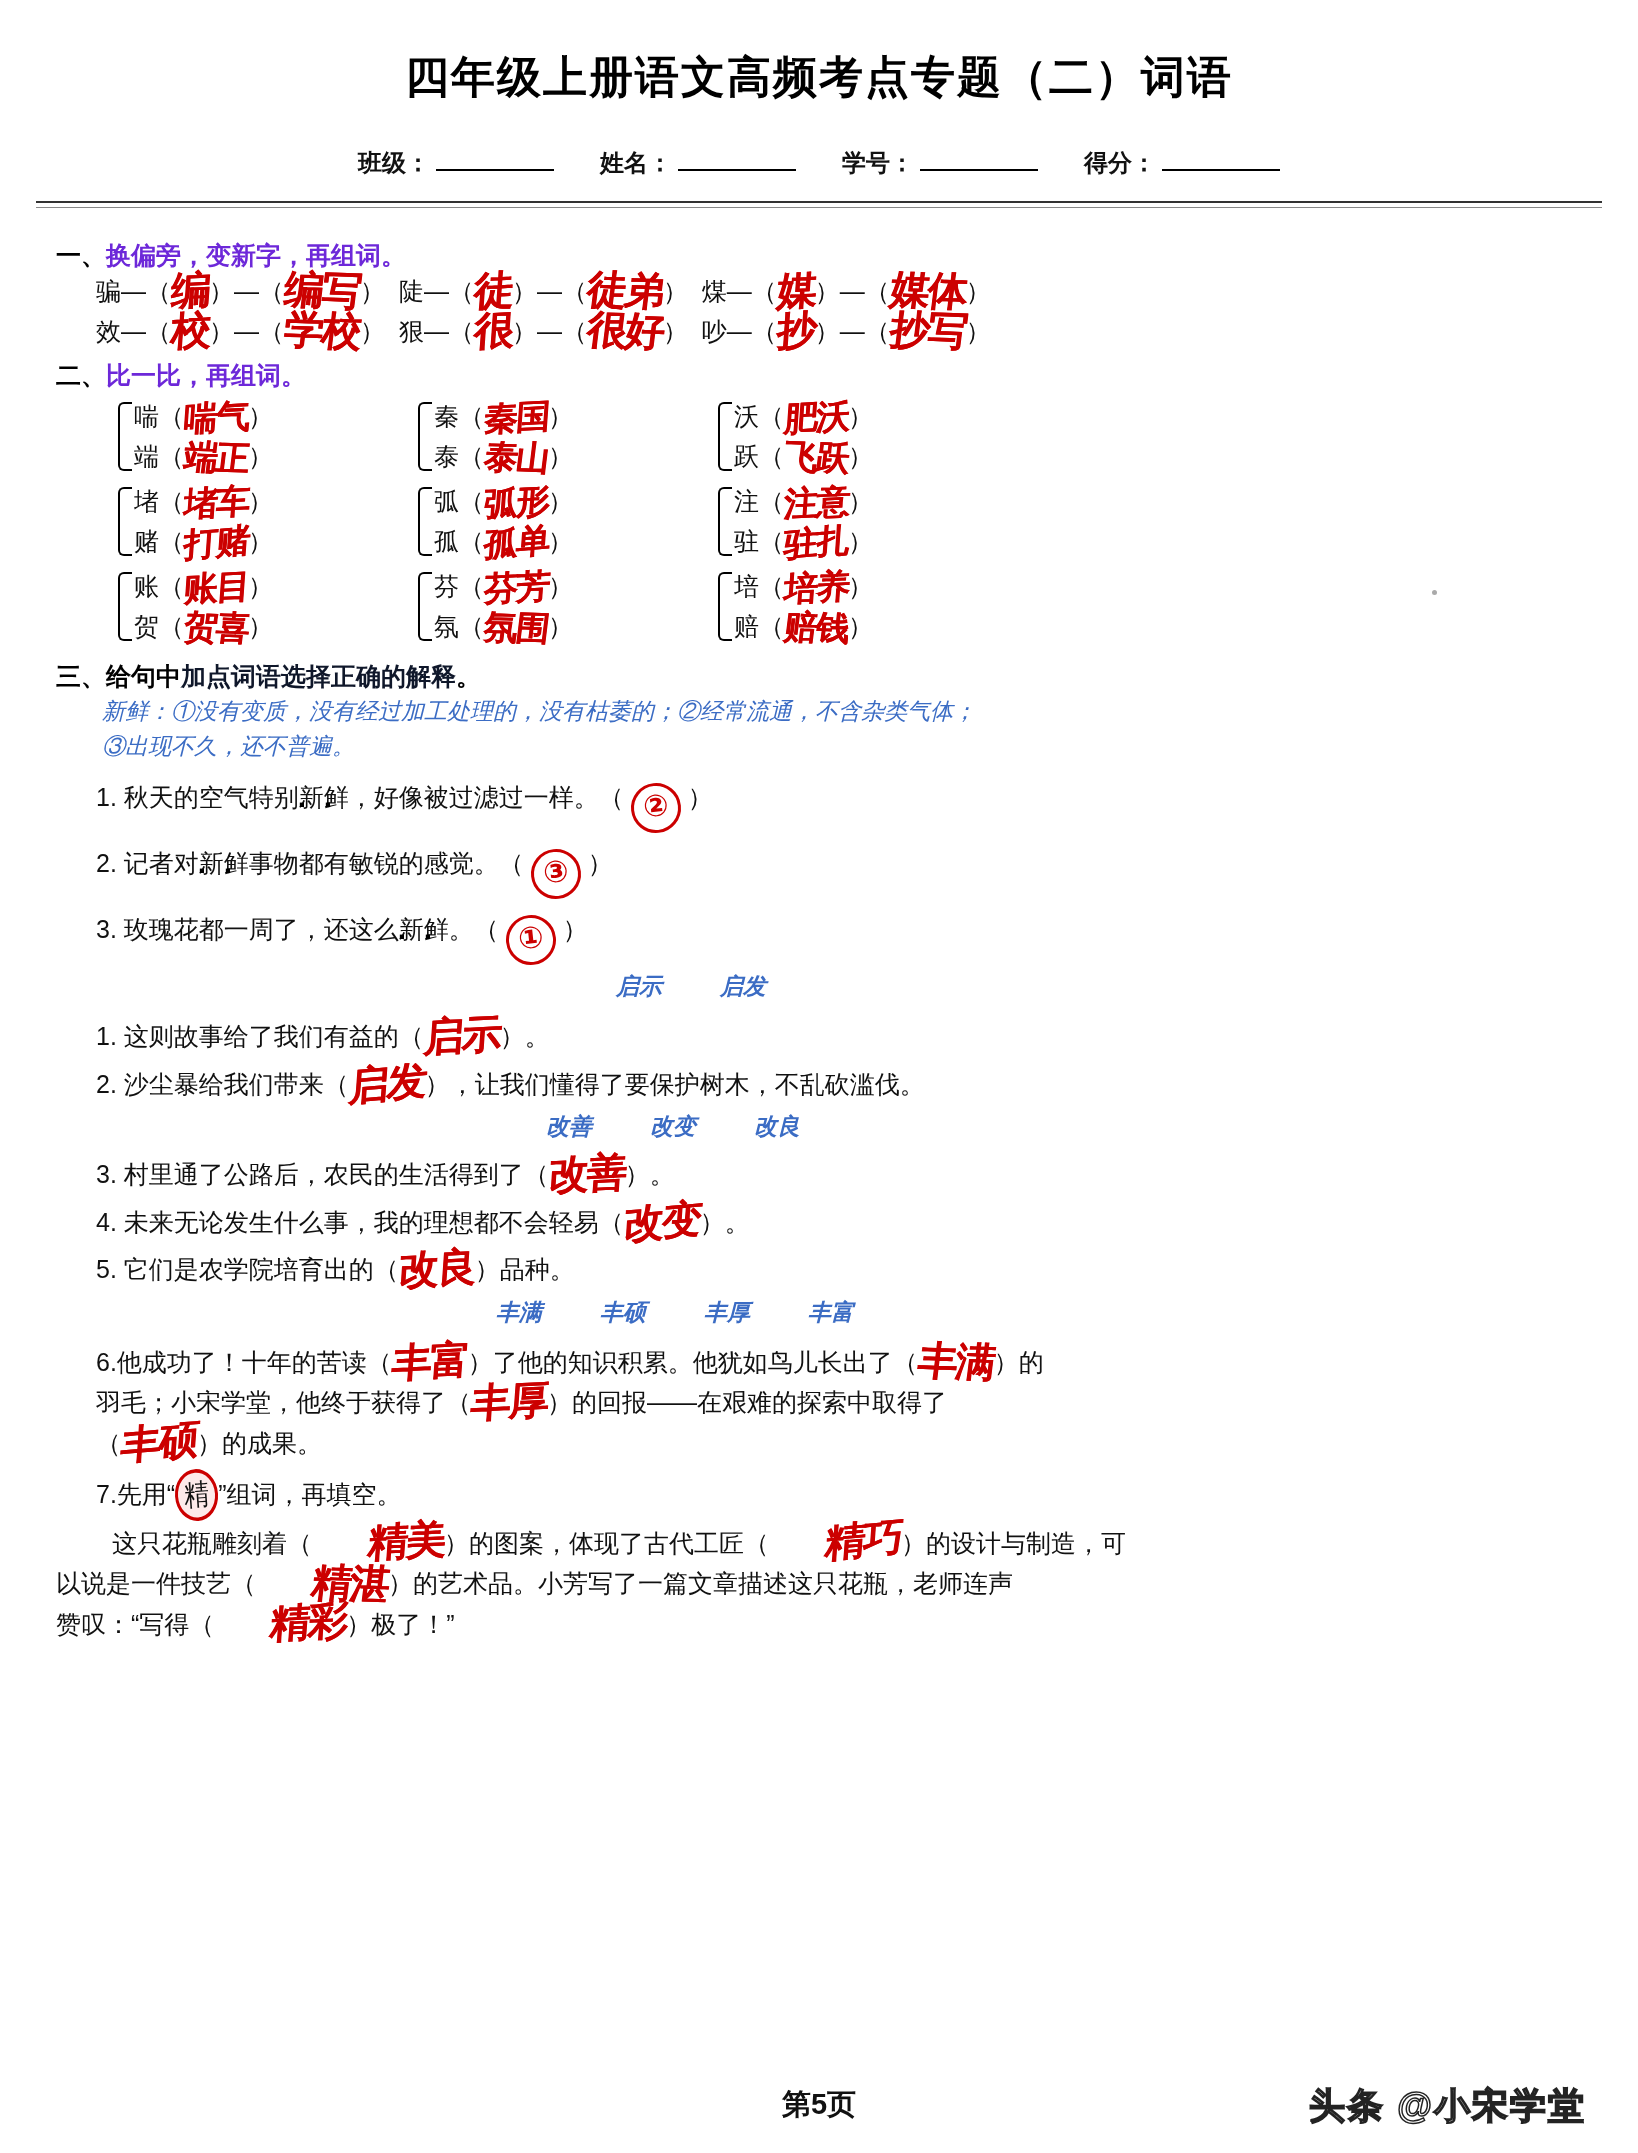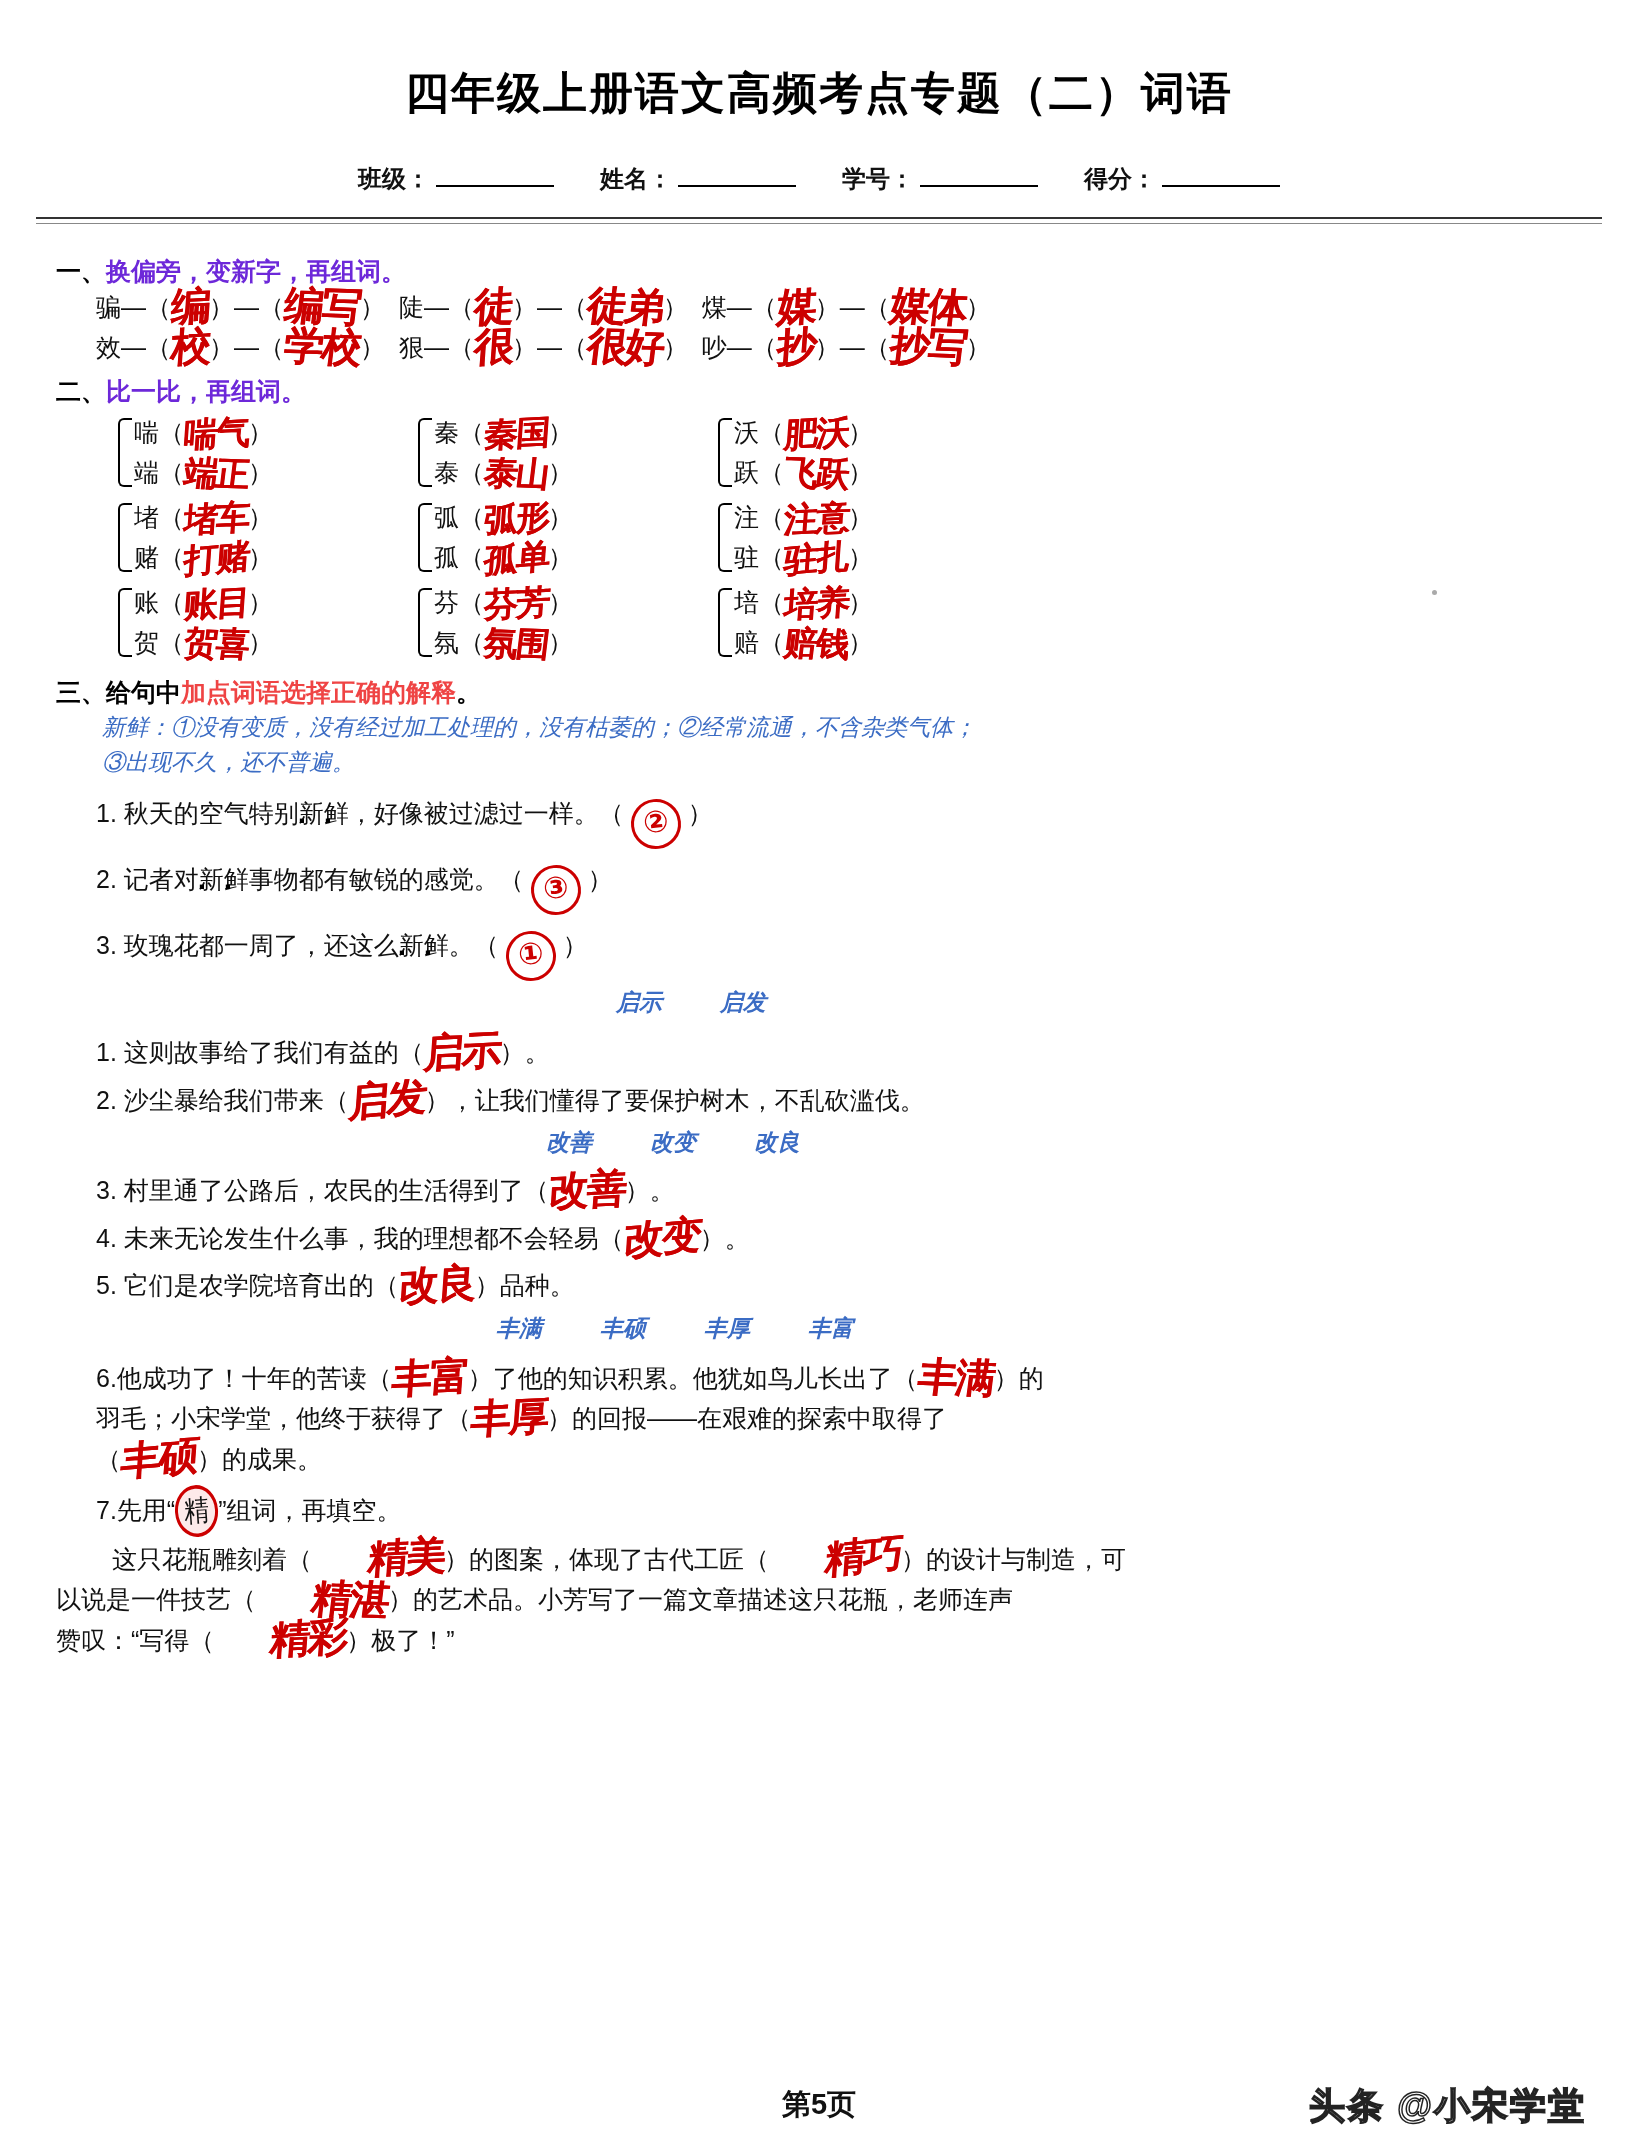--- a/index.html
+++ b/index.html
@@ -12,21 +12,21 @@
     color:#111;
   }
   .page { position:relative; width:1638px; height:2153px; }
 
   
   .title {
     text-align:center;
     font-size:44px;
     font-weight:bold;
     letter-spacing:2px;
-    padding-top:64px;
+    padding-top:48px;
     color:#000;
     font-family:"DejaVu Sans","Liberation Sans",sans-serif;
   }
   .inforow {
     display:flex;
     justify-content:center;
     align-items:flex-end;
     gap:46px;
     margin-top:40px;
     font-size:24px;
@@ -52,21 +52,21 @@
   .body { padding:22px 56px 0 56px; position:relative; }
   .sec-h {
     font-size:25px;
     font-weight:bold;
     margin:10px 0 2px 0;
     color:#000;
     line-height:1.25;
   }
   .sec-h .num { color:#000; }
   .sec-h .pink { color:#6d28d9; }
-  .sec-h .red { color:#ef4444; }
+  .sec-h .red { color:#0f172a; }
   .line { font-size:25px; line-height:1.5; margin:2px 0; position:relative; white-space:nowrap;}
   .indent { padding-left:40px; }
 
   
   .ans {
     color:#cc0000;
     font-family:"DejaVu Sans","Liberation Sans",sans-serif;
     font-weight:bold;
     font-size:40px;
     line-height:0;

